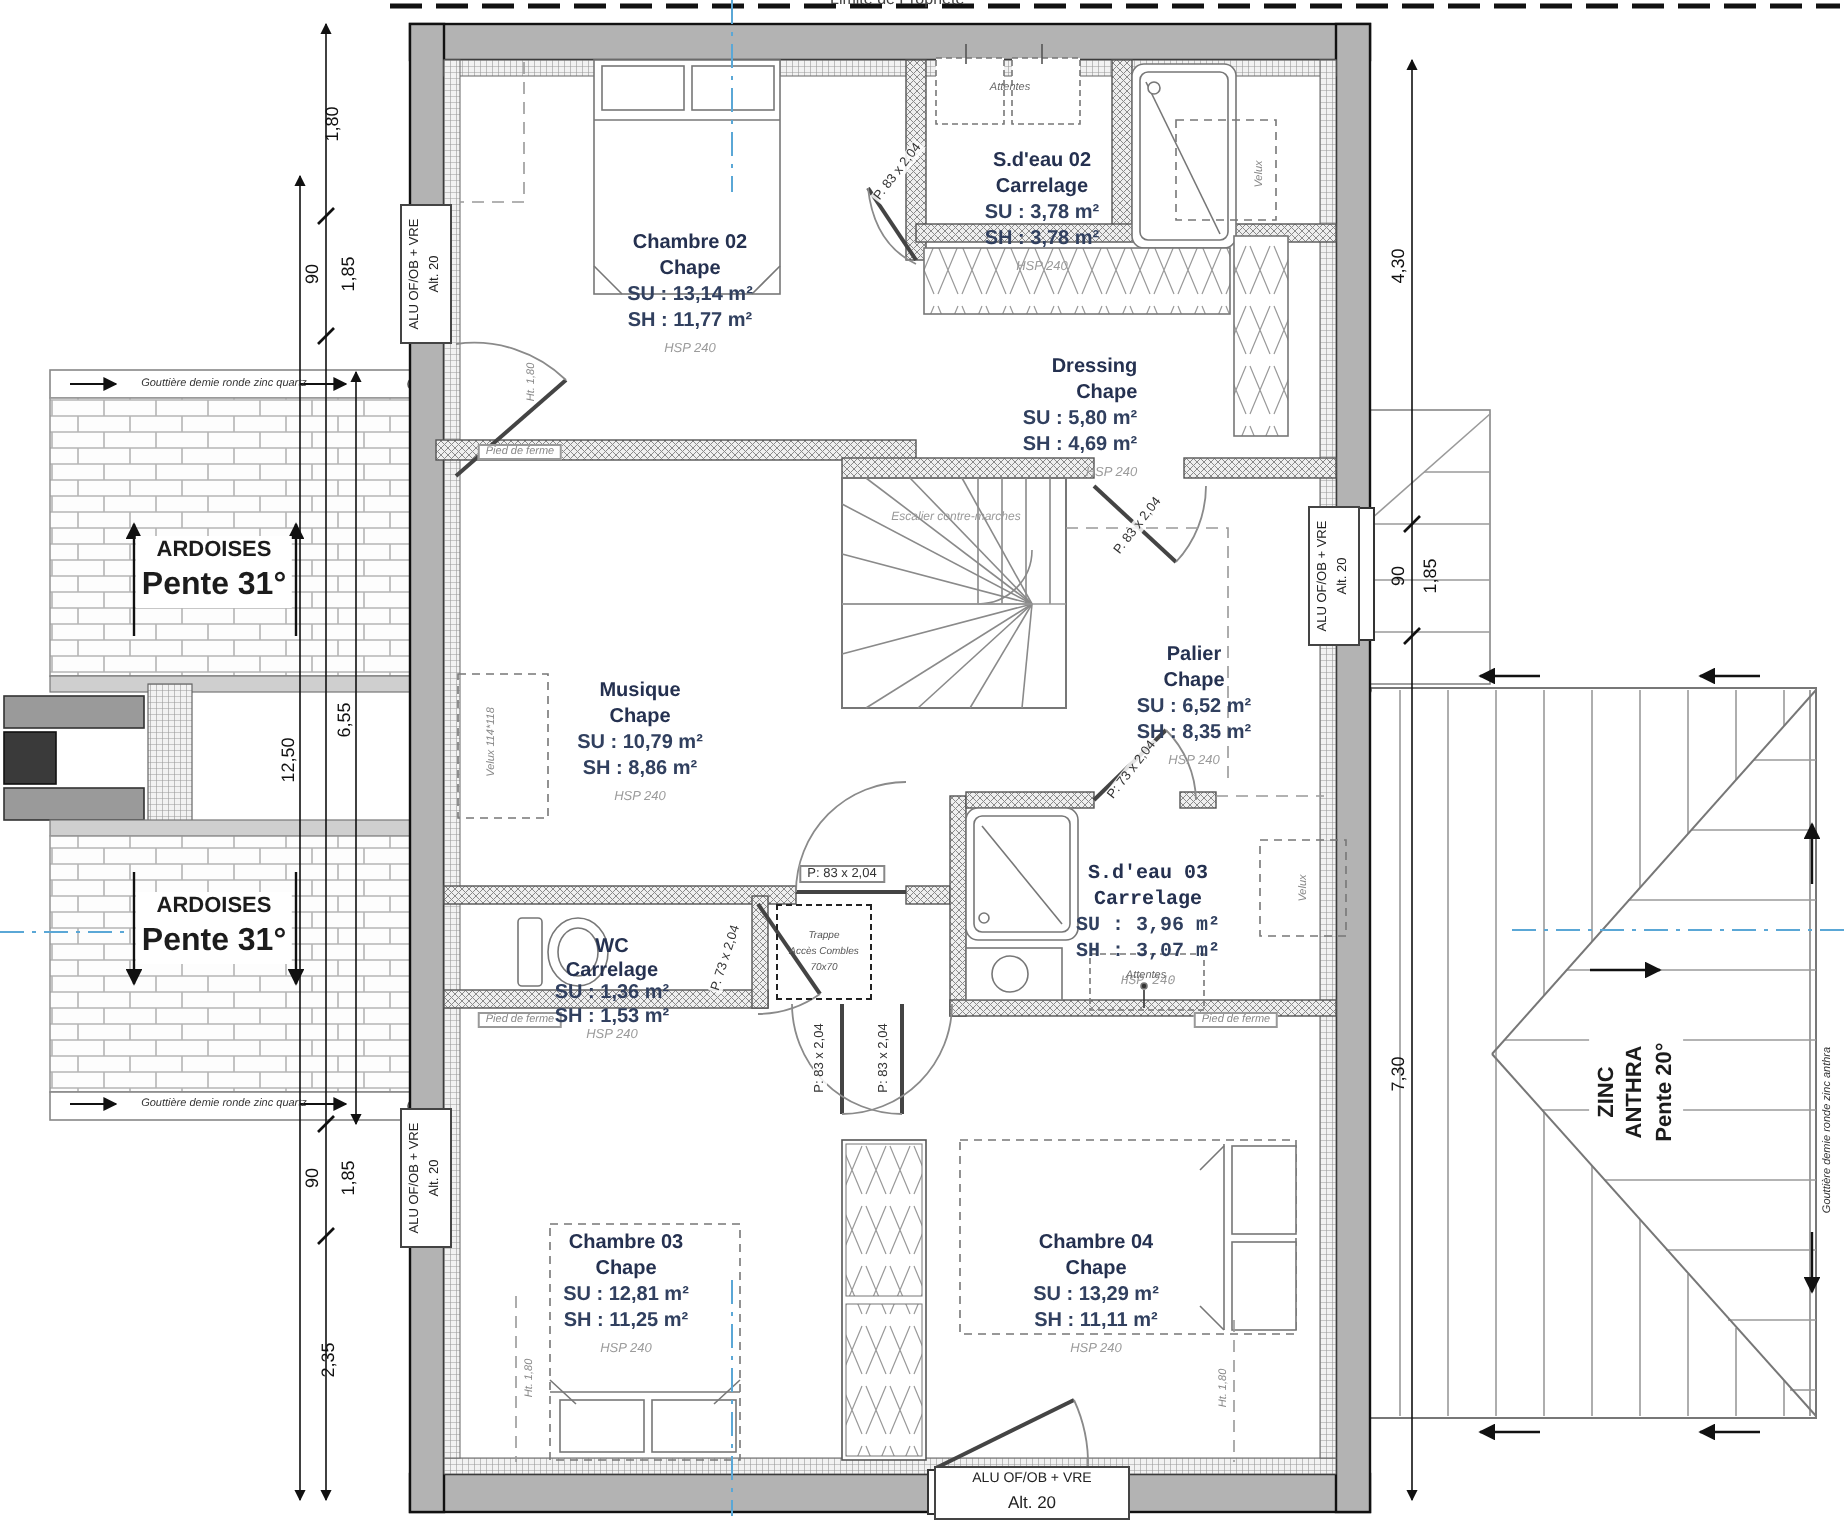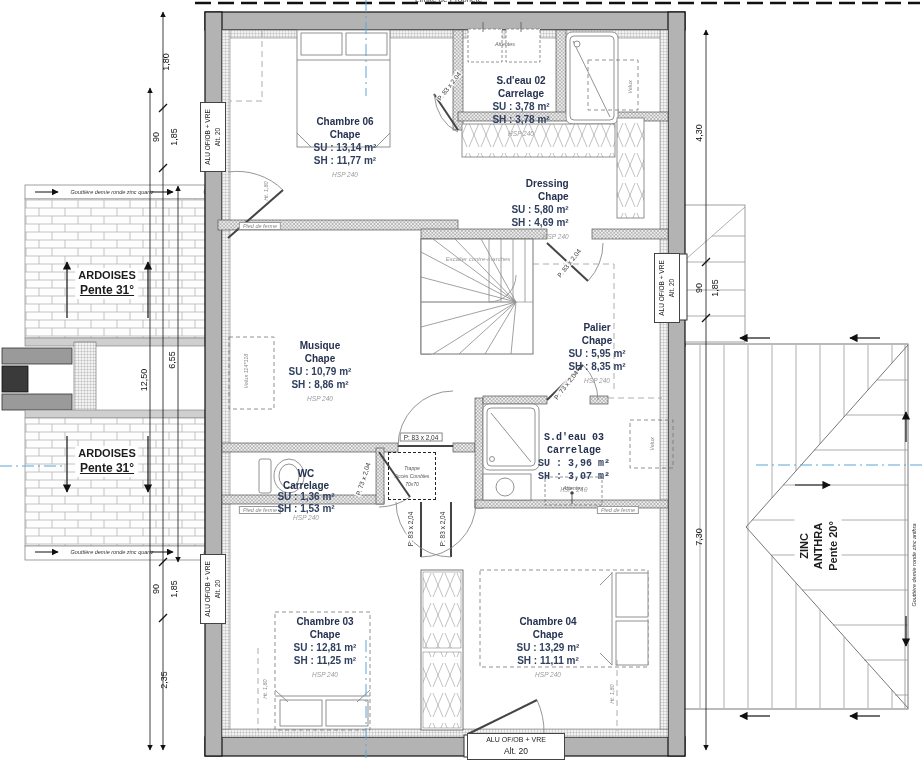--- a/index.html
+++ b/index.html
@@ -7,21 +7,21 @@
         font-family:"Liberation Sans",sans-serif;}
   .plan svg{position:absolute;left:0;top:0;z-index:1;}
   .room-label{position:absolute;z-index:5;text-align:center;line-height:1.3;color:#253150;
               transform:translateX(-50%);white-space:nowrap;margin-top:19px;}
   .rn,.rm{font-weight:bold;font-size:10px;display:block;}
   .rs{font-size:10px;font-weight:bold;color:#31405f;display:block;}
   .rh{font-size:6.5px;font-style:italic;color:#9b9b9b;display:block;margin-top:4px;}
   .ard{position:absolute;z-index:4;transform:translateX(-50%);text-align:center;font-weight:bold;
        color:#1c1c1c;background:#fff;padding:1px 3px;line-height:1.25;}
   .ard .l1{font-size:11px;display:block;}
-  .ard .l2{font-size:12px;display:block;text-decoration:underline;}
+  .ard .l2{font-size:16px;display:block;}
   .gut{position:absolute;z-index:5;font-size:5.5px;font-style:italic;color:#333;
        transform:translate(-50%,-50%);white-space:nowrap;}
   .gut-v{position:absolute;z-index:5;font-size:5.5px;font-style:italic;color:#333;
        transform:translate(-50%,-50%) rotate(-90deg);white-space:nowrap;}
   .zinc{position:absolute;z-index:6;transform:translate(-50%,-50%) rotate(-90deg);text-align:center;
         font-weight:bold;font-size:11px;line-height:1.3;color:#1c1c1c;background:#fff;padding:2px 8px;}
   .zinc span{display:block;}
   .win-v{position:absolute;z-index:6;transform:translate(-50%,-50%) rotate(-90deg);background:#fff;
          border:1px solid #444;display:flex;flex-direction:column;align-items:center;justify-content:center;
          font-size:6.5px;color:#222;text-align:center;line-height:1.5;width:68px;height:24px;white-space:nowrap;}
@@ -328,21 +328,21 @@
           <line x1="159" y1="622" x2="167" y2="614"></line>
       <line x1="702" y1="266" x2="710" y2="258"></line>
           <line x1="702" y1="322" x2="710" y2="314"></line>
     </g>
   </g>
 </svg>
 
 <div class="proptxt">Limite de Propriété</div>
 
 <div class="room-label" style="left:345px;top:96px;">
-  <span class="rn">Chambre 06</span>
+  <span class="rn">Chambre 02</span>
   <span class="rm">Chape</span>
   <span class="rs">SU : 13,14 m²</span>
   <span class="rs">SH : 11,77 m²</span>
   <span class="rh">HSP 240</span>
 </div>
 <div class="room-label" style="left:521px;top:55px;">
   <span class="rn">S.d'eau 02</span>
   <span class="rm">Carrelage</span>
   <span class="rs">SU : 3,78 m²</span>
   <span class="rs">SH : 3,78 m²</span>
@@ -358,39 +358,39 @@
 <div class="room-label" style="left:320px;top:320px;">
   <span class="rn">Musique</span>
   <span class="rm">Chape</span>
   <span class="rs">SU : 10,79 m²</span>
   <span class="rs">SH : 8,86 m²</span>
   <span class="rh">HSP 240</span>
 </div>
 <div class="room-label" style="left:597px;top:302px;">
   <span class="rn">Palier</span>
   <span class="rm">Chape</span>
-  <span class="rs">SU : 5,95 m²</span>
+  <span class="rs">SU : 6,52 m²</span>
   <span class="rs">SH : 8,35 m²</span>
   <span class="rh">HSP 240</span>
 </div>
 <div class="room-label" style="left:306px;top:449px;line-height:1.15;">
   <span class="rn">WC</span>
   <span class="rm">Carrelage</span>
   <span class="rs">SU : 1,36 m²</span>
   <span class="rs">SH : 1,53 m²</span>
   <span class="rh" style="margin-top:0;">HSP 240</span>
 </div>
 <div class="room-label" style="left:574px;top:412px;font-family:Liberation Mono, monospace;">
   <span class="rn">S.d'eau 03</span>
   <span class="rm">Carrelage</span>
   <span class="rs">SU : 3,96 m²</span>
   <span class="rs">SH : 3,07 m²</span>
   <span class="rh">HSP 240</span>
 </div>
-<div class="room-label" style="left:325px;top:596px;">
+<div class="room-label" style="left:313px;top:596px;">
   <span class="rn">Chambre 03</span>
   <span class="rm">Chape</span>
   <span class="rs">SU : 12,81 m²</span>
   <span class="rs">SH : 11,25 m²</span>
   <span class="rh">HSP 240</span>
 </div>
 <div class="room-label" style="left:548px;top:596px;">
   <span class="rn">Chambre 04</span>
   <span class="rm">Chape</span>
   <span class="rs">SU : 13,29 m²</span>

